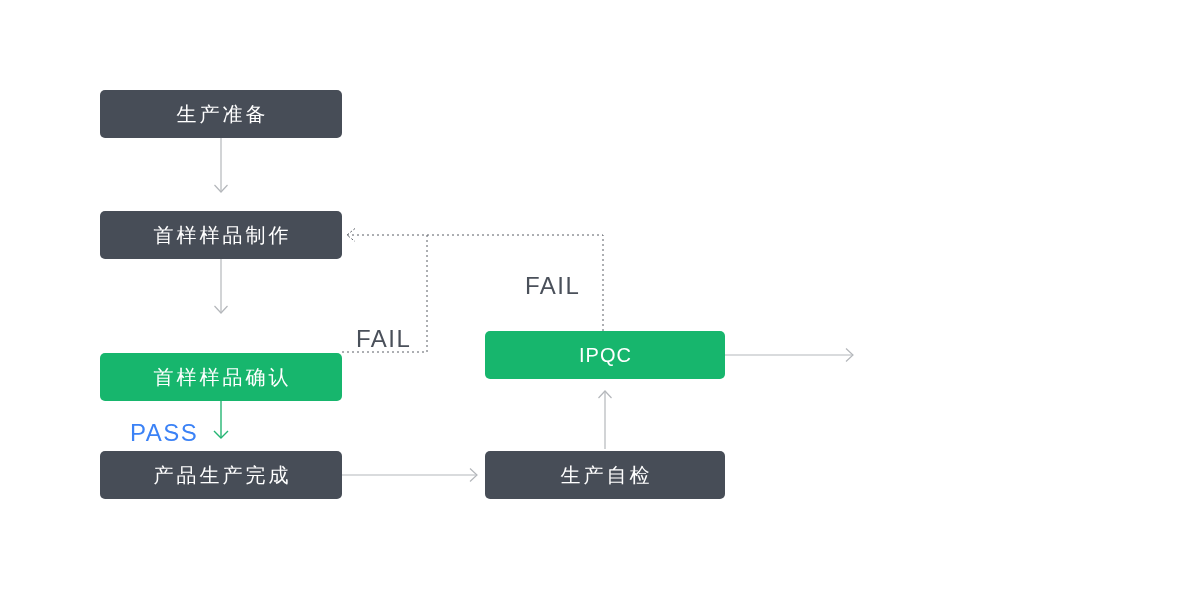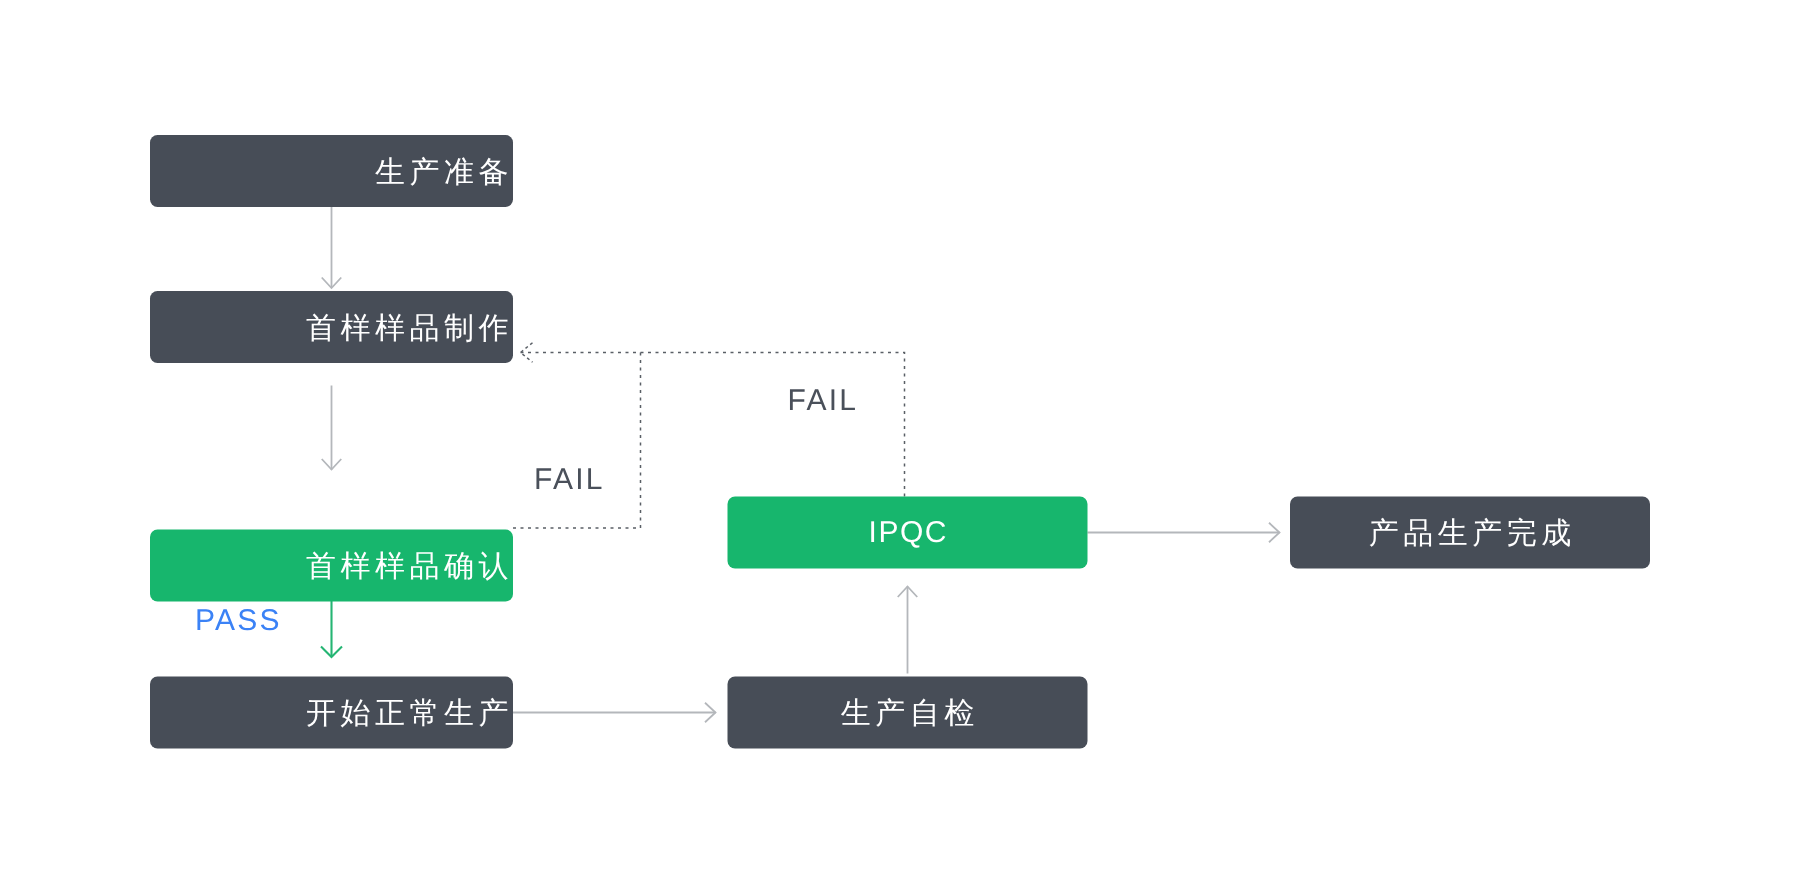--- a/index.html
+++ b/index.html
@@ -31,27 +31,28 @@
     align-items: center;
     justify-content: center;
     color: #ffffff;
     font-size: 20px;
     letter-spacing: 3px;
     white-space: nowrap;
   }
   .node.dark  { background: #474d57; }
   .node.green { background: #17b66d; }
   .node .label { text-indent: 3px; }
-  .w-left { width: 242px; justify-content: flex-end; }
+  .w-left { width: 242px; }
   .w-mid  { width: 240px; }
   .edge-label {
     position: absolute;
-    font-size: 20px;
+    font-size: 24px;
     letter-spacing: 1.5px;
     white-space: nowrap;
+    margin-top: 16px;
   }
   .edge-label.pass { color: #3b82f6; }
   .edge-label.fail { color: #4a505a; }
 </style>
 </head>
 <body>
 
 <div class="canvas">
 
   <svg class="connectors" viewBox="0 0 1200 592" xmlns="http://www.w3.org/2000/svg">
@@ -93,43 +94,40 @@
     <g stroke="#5a5f66" stroke-width="1" fill="none" stroke-dasharray="2 3">
       <path d="M603 331 V235 H347"></path>
       <path d="M355 228.5 L347 235 L355 241.5" stroke-dasharray="2 2"></path>
     </g>
   </svg>
 
   <div class="node dark w-left" style="left:100px; top:90px;">
     <span class="label">生产准备</span>
   </div>
 
-  <div class="node dark w-left" style="left:100px; top:194px;">
+  <div class="node dark w-left" style="left:100px; top:211px;">
     <span class="label">首样样品制作</span>
   </div>
 
   <div class="node green w-left" style="left:100px; top:331px;margin-top:22px;">
     <span class="label">首样样品确认</span>
   </div>
 
   <div class="node dark w-left" style="left:100px; top:451px;">
-    <span class="label">开始正常生产</span>
+    <span class="label">产品生产完成</span>
   </div>
 
   <div class="node green w-mid" style="left:485px; top:331px; letter-spacing:1px;">
     <span class="label" style="text-indent:1px;">IPQC</span>
   </div>
 
   <div class="node dark w-mid" style="left:485px; top:451px;">
     <span class="label">生产自检</span>
   </div>
 
-  <div class="node dark w-mid" style="left:860px; top:331px;">
-    <span class="label">产品生产完成</span>
-  </div>
 
   <div class="edge-label pass" style="left:130px; top:403px;">PASS</div>
 
   <div class="edge-label fail" style="left:356px; top:309px;">FAIL</div>
 
   <div class="edge-label fail" style="left:525px; top:256px;">FAIL</div>
 
 </div>
 
 </body></html>

